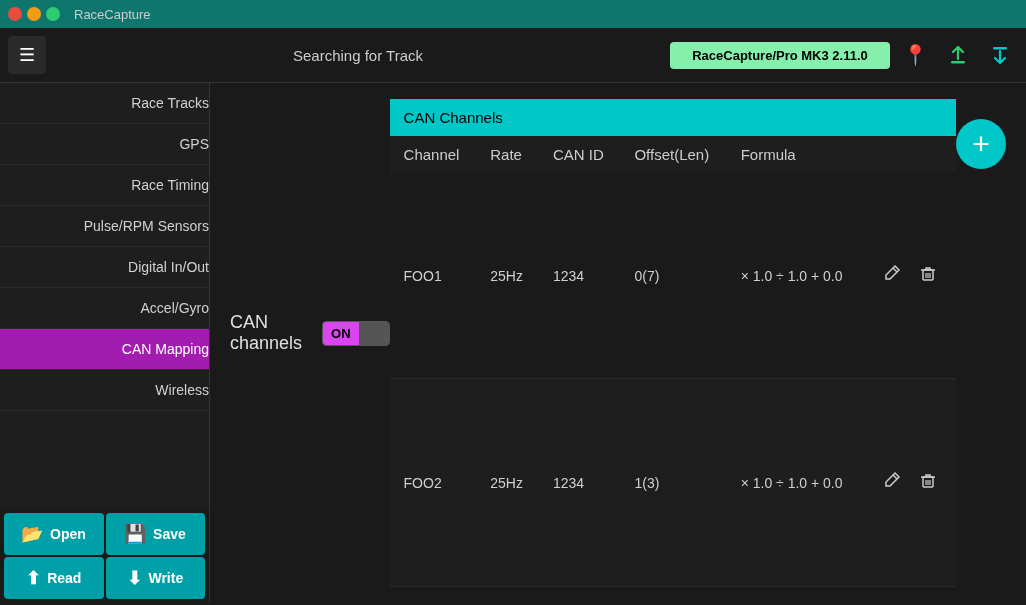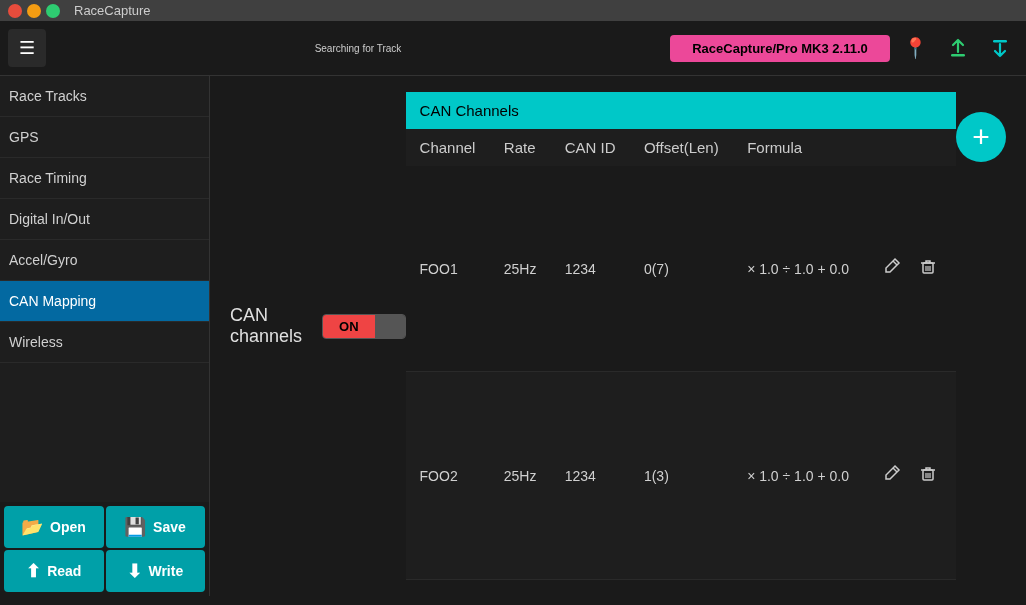--- a/index.html
+++ b/index.html
@@ -8,22 +8,22 @@
       height: 605px;
       background: #1a1a1a;
       font-family: 'Segoe UI', Arial, sans-serif;
       color: #e0e0e0;
       overflow: hidden;
       font-size: 14px;
     }
 
     
     .title-bar {
-      height: 21px;
-      background: #404040;
+      height: 28px;
+      background: #0f766e;
       display: flex;
       align-items: center;
       padding: 0 8px;
       gap: 6px;
     }
     .title-bar-buttons {
       display: flex; gap: 5px;
     }
     .tb-btn {
       width: 14px; height: 14px; border-radius: 50%; border: none; cursor: pointer;
@@ -61,24 +61,24 @@
       border-radius: 4px;
       color: #fff;
       font-size: 18px;
       cursor: pointer;
       display: flex; align-items: center; justify-content: center;
     }
     .search-label {
       flex: 1;
       text-align: center;
       color: #ccc;
-      font-size: 10px;
+      font-size: 15px;
     }
     .device-btn {
-      background: #ec4899;
+      background: #86efac;
       border: none;
       border-radius: 4px;
       color: #000;
       font-size: 13px;
       font-weight: bold;
       padding: 6px 16px;
       cursor: pointer;
       min-width: 220px;
       text-align: center;
     }
@@ -109,29 +109,30 @@
       background: #1e1e1e;
       display: flex;
       flex-direction: column;
       border-right: 1px solid #333;
     }
     .sidebar-nav {
       flex: 1;
       overflow-y: auto;
     }
     .sidebar-item {
-      padding: 12px 9px;
+      padding: 12px 0;
       cursor: pointer;
       color: #d0d0d0;
       font-size: 14px;
       border-bottom: 1px solid #2a2a2a;
       transition: background 0.15s;
+      text-align: right;
     }
     .sidebar-item.active {
-      background: #0369a1;
+      background: #a21caf;
       color: #fff;
     }
     .sidebar-actions {
       display: grid;
       grid-template-columns: 1fr 1fr;
       gap: 2px;
       padding: 4px;
       background: #1a1a1a;
     }
     .sidebar-action-btn {
@@ -177,24 +178,24 @@
     }
     .toggle-switch {
       display: flex;
       align-items: center;
       background: #333;
       border-radius: 4px;
       overflow: hidden;
       border: 1px solid #555;
     }
     .toggle-on {
-      background: #ef4444;
+      background: #d946ef;
       color: #000;
       font-weight: bold;
-      padding: 4px 16px;
+      padding: 4px 8px;
       font-size: 13px;
     }
     .toggle-off {
       background: #555;
       color: #999;
       padding: 4px 10px;
       font-size: 13px;
       width: 30px;
     }
 
@@ -296,20 +297,21 @@
   </div>
 
   <div class="content-area">
 
     <div class="sidebar">
       <div class="sidebar-nav">
 
       <div class="sidebar-item">Race Tracks</div>
           <div class="sidebar-item">GPS</div>
           <div class="sidebar-item">Race Timing</div>
+          <div class="sidebar-item">Pulse/RPM Sensors</div>
           <div class="sidebar-item">Digital In/Out</div>
           <div class="sidebar-item">Accel/Gyro</div>
           <div class="sidebar-item active">CAN Mapping</div>
           <div class="sidebar-item">Wireless</div>
         </div>
       <div class="sidebar-actions">
         <button class="sidebar-action-btn">
           <span style="font-size:18px;">📂</span>
           <span>Open</span>
         </button>

